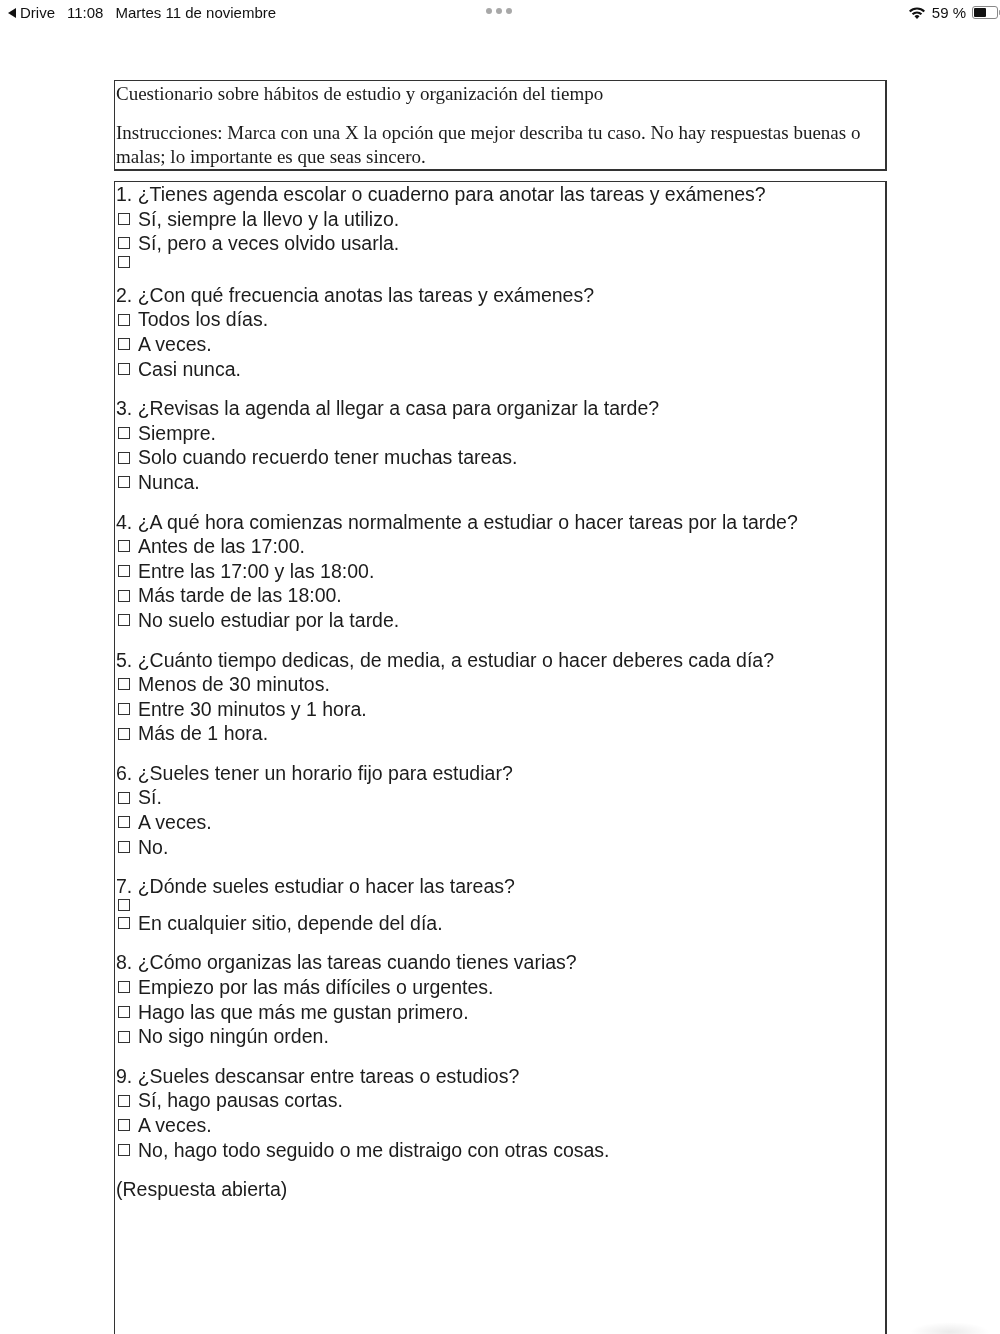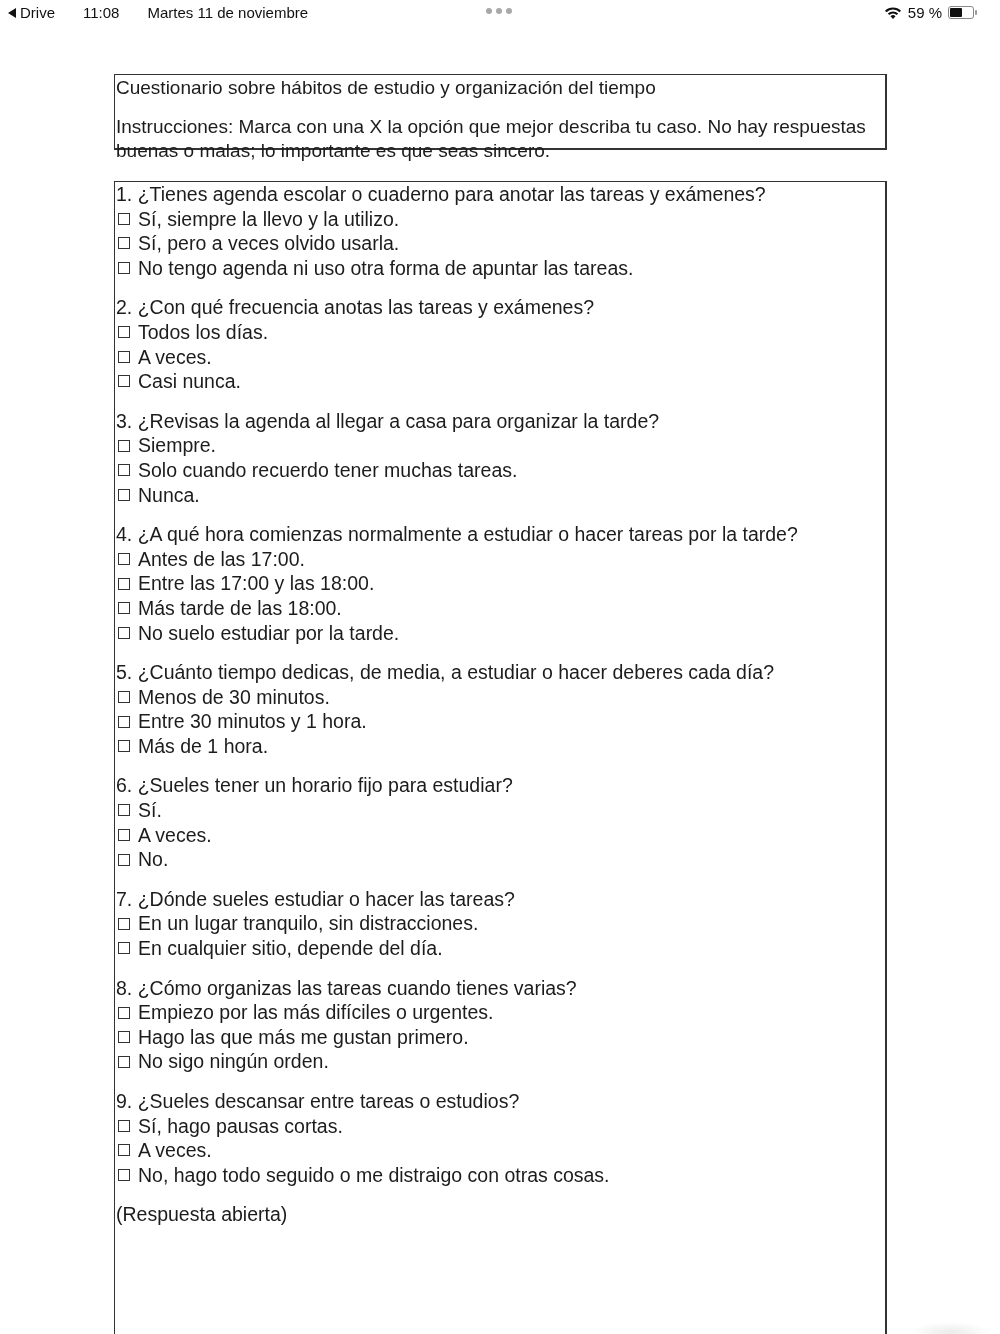--- a/index.html
+++ b/index.html
@@ -1,32 +1,32 @@
 <!DOCTYPE html>
 <html><head>
 <meta charset="utf-8">
 <style>
   * { box-sizing: border-box; margin: 0; padding: 0; }
   html, body { width: 1000px; height: 1334px; background: #ffffff; overflow: hidden; }
   body { position: relative; font-family: "Liberation Sans", sans-serif; color: #1c1c1c; }
 
   .statusbar { position: absolute; top: 0; left: 0; width: 1000px; height: 26px; font-size: 15px; color: #111; }
-  .sb-left { position: absolute; left: 8px; top: 4px; display: flex; gap: 28px; align-items: center; }
+  .sb-left { position: absolute; left: 8px; top: 4px; display: flex; gap: 12px; align-items: center; }
   .sb-back { display: flex; align-items: center; gap: 4px; }
   .sb-back .tri { width: 0; height: 0; border-top: 5px solid transparent; border-bottom: 5px solid transparent; border-right: 8px solid #111; display: inline-block; }
   .sb-dots { position: absolute; left: 486px; top: 8px; display: flex; gap: 4px; }
   .sb-dots span { width: 6px; height: 6px; border-radius: 50%; background: #a8a8a8; display: block; }
-  .sb-right { position: absolute; right: 26px; top: 4px; display: flex; align-items: center; gap: 6px; }
+  .sb-right { position: absolute; right: 2px; top: 4px; display: flex; align-items: center; gap: 6px; }
   .wifi { width: 18px; height: 14px; display: inline-block; }
   .battery { width: 26px; height: 13px; border: 1.5px solid #888; border-radius: 3px; position: relative; display: inline-block; }
   .battery .fill { position: absolute; left: 1px; top: 1px; bottom: 1px; background: #111; border-radius: 1px; }
   .battery::after { content: ""; position: absolute; right: -4px; top: 3px; width: 2px; height: 5px; background: #999; border-radius: 1px; }
 
   .doc { position: absolute; left: 114px; width: 773px; }
-  .header-box { top: 74px; height: 76px; border: 1.5px solid #333; border-right-width: 2px; border-bottom-width: 2px; }
+  .header-box { top: 80px; height: 91px; border: 1.5px solid #333; border-right-width: 2px; border-bottom-width: 2px; font-family: Liberation Serif, serif; }
   .header-title { font-size: 19px; line-height: 24px; padding-top: 1px; padding-left: 1px; }
   .header-instr { font-size: 19px; line-height: 24px; margin-top: 15px; padding-left: 1px; }
 
   .questions-box { top: 181px; height: 1254px; border: 1.5px solid #333; border-right-width: 2px; border-bottom-width: 2px; }
   .q { font-size: 19.5px; line-height: 24.6px; padding-left: 1px; margin-bottom: 15px; }
   .q:first-child { margin-top: 0; }
   .q-title { white-space: nowrap; }
   .opt { display: flex; align-items: center; white-space: nowrap; }
   .chk { width: 12px; height: 12px; border: 1px solid #333; display: inline-block; margin-right: 8px; margin-left: 2px; flex: none; }
   .q-note { white-space: nowrap; }
@@ -74,21 +74,20 @@
       <div class="opt">
         <span class="chk"></span>
         <span>Sí, siempre la llevo y la utilizo.</span>
       </div>
       <div class="opt">
         <span class="chk"></span>
         <span>Sí, pero a veces olvido usarla.</span>
       </div>
       <div class="opt">
         <span class="chk"></span>
-        <span>No tengo agenda ni uso otra forma de apuntar las tareas.</span>
       </div>
     </div>
     <div class="q">
       <div class="q-title">2.  ¿Con qué frecuencia anotas las tareas y exámenes?</div>
       <div class="opt">
         <span class="chk"></span>
         <span>Todos los días.</span>
       </div>
       <div class="opt">
         <span class="chk"></span>
@@ -160,21 +159,20 @@
       </div>
       <div class="opt">
         <span class="chk"></span>
         <span>No.</span>
       </div>
     </div>
     <div class="q">
       <div class="q-title">7.  ¿Dónde sueles estudiar o hacer las tareas?</div>
       <div class="opt">
         <span class="chk"></span>
-        <span>En un lugar tranquilo, sin distracciones.</span>
       </div>
       <div class="opt">
         <span class="chk"></span>
         <span>En cualquier sitio, depende del día.</span>
       </div>
     </div>
     <div class="q">
       <div class="q-title">8.  ¿Cómo organizas las tareas cuando tienes varias?</div>
       <div class="opt">
         <span class="chk"></span>

